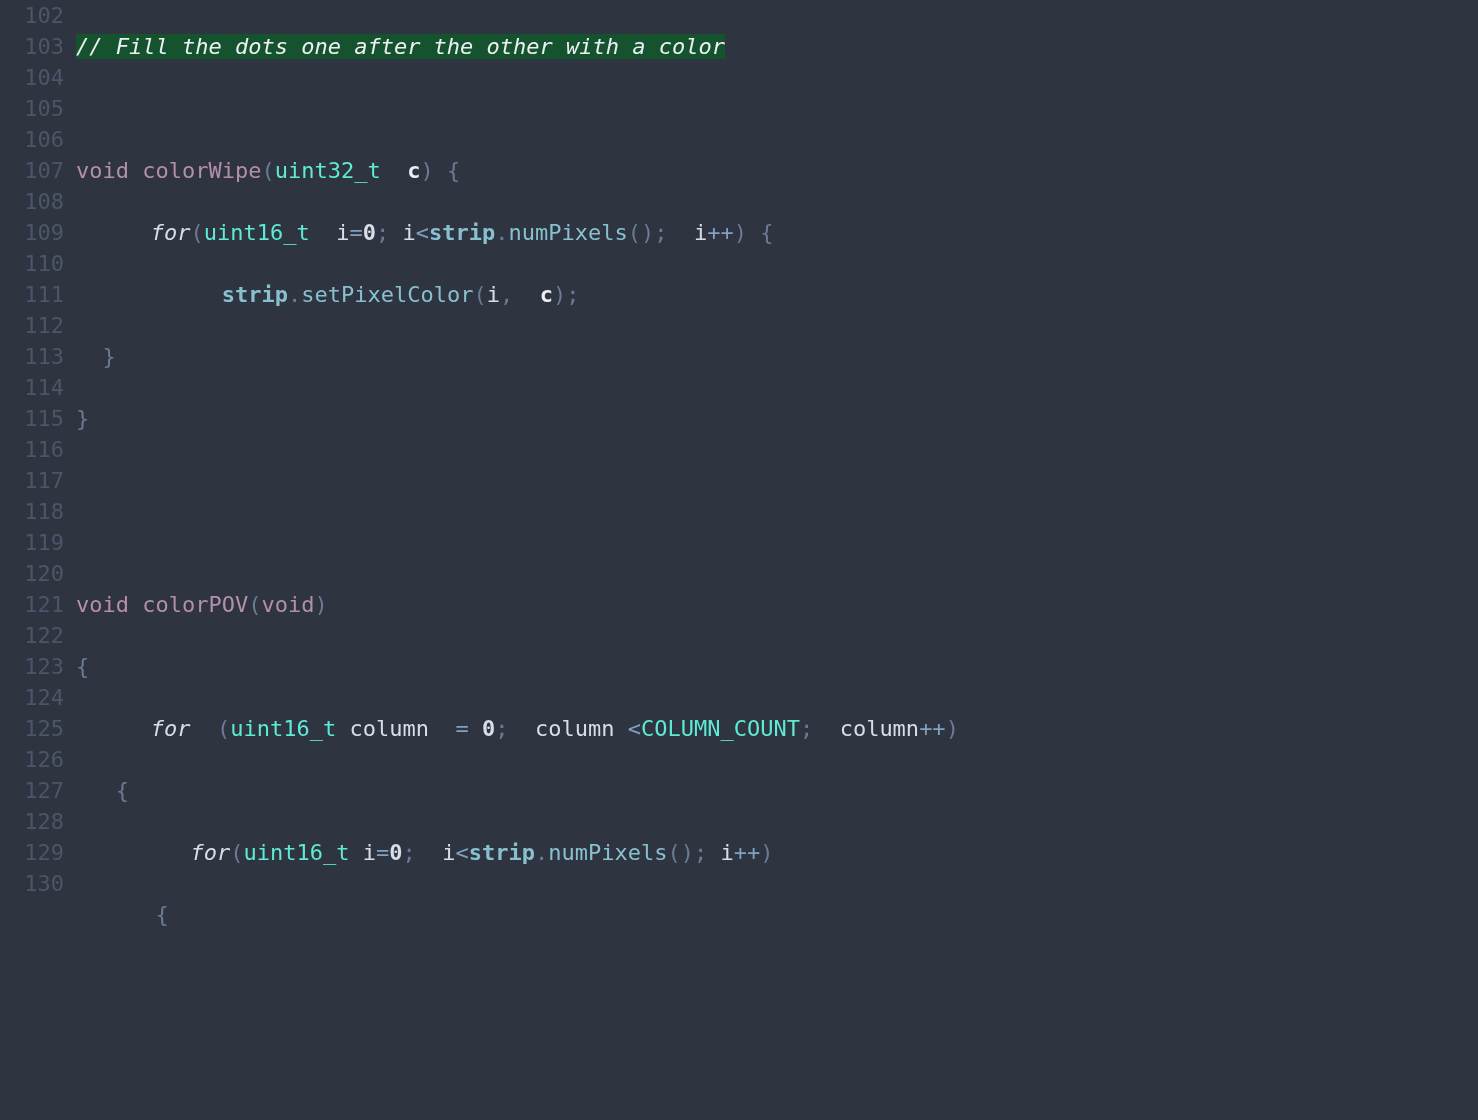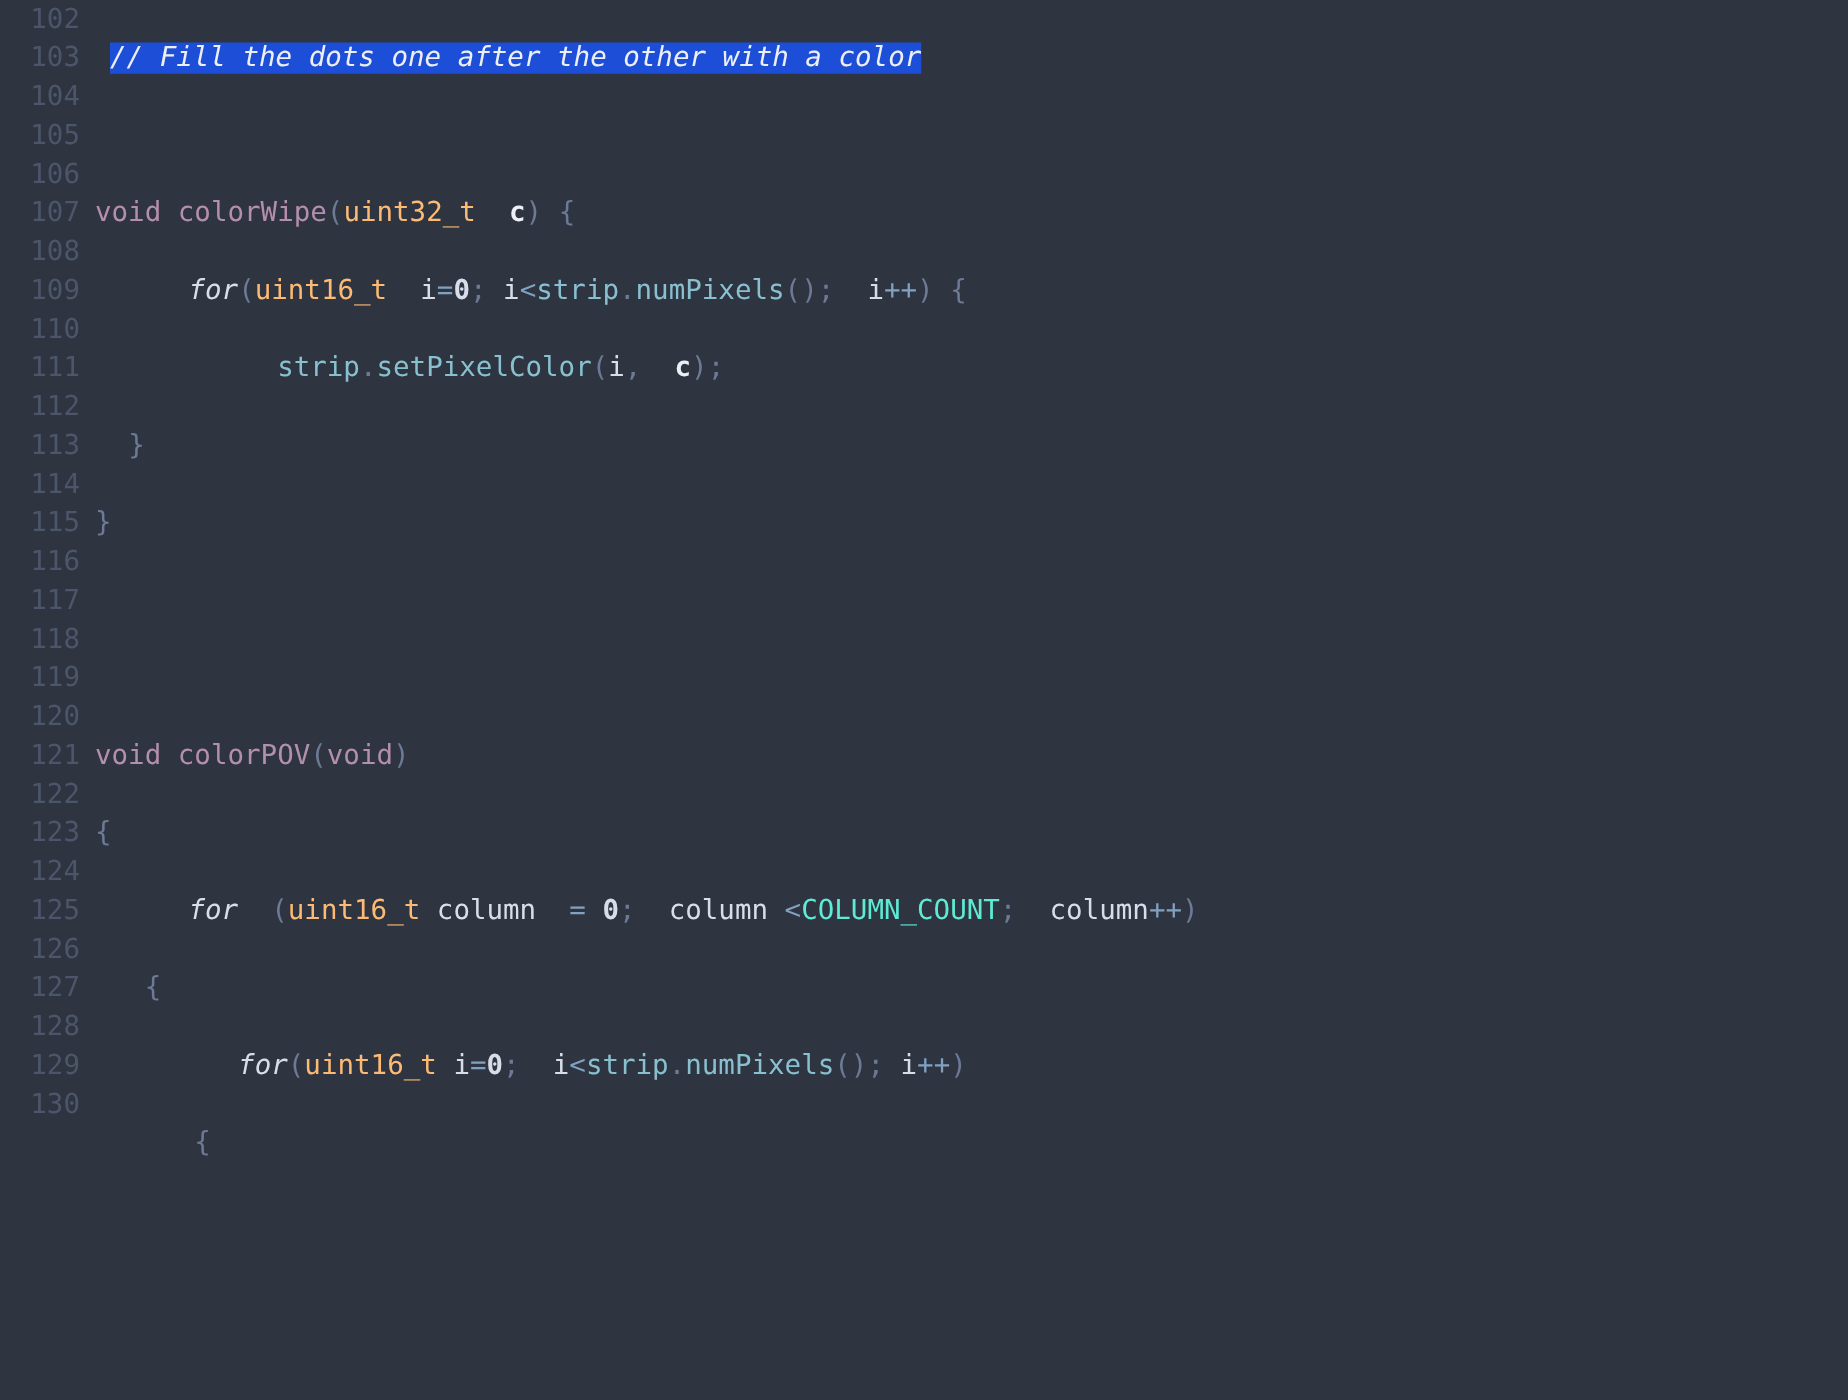--- a/index.html
+++ b/index.html
@@ -28,29 +28,29 @@
   }
   .code {
     flex: 1 1 auto;
     padding-left: 6px;
     white-space: pre;
   }
   .line { height: 31px; }
   .gline { height: 31px; }
 
   
-  .c-comment   { color: #ECEFF4; background: #1d4ed8; font-style: italic; margin-left: 12px; }
+  .c-comment   { color: #ECEFF4; background: #14532d; font-style: italic; }
   .c-kw        { color: #b48ead; }                 
   .c-funcdef   { color: #b48ead; }                 
-  .c-type      { color: #fdba74; }                 
+  .c-type      { color: #5eead4; }                 
   .c-param     { color: #ECEFF4; font-weight: bold; }
   .c-punc      { color: #6c7a96; }                 
   .c-op        { color: #81a1c1; }                 
   .c-ctrl      { color: #d8dee9; font-style: italic; margin-left: 35px; } 
-  .c-obj       { color: #88c0d0; font-weight: normal; }  
+  .c-obj       { color: #88c0d0; font-weight: bold; }  
   .c-method    { color: #88c0d0; }                 
   .c-num       { color: #d8dee9; font-weight: bold; }
   .c-var       { color: #d8dee9; }
   .c-const     { color: #5eead4; } 
 
   .hl-r { background: #fb6f6f; color: #2e3440; }
   .hl-g { background: #5ad85a; color: #2e3440; }
   .hl-b { background: #5aa0f0; color: #2e3440; }
 </style>
 </head>

